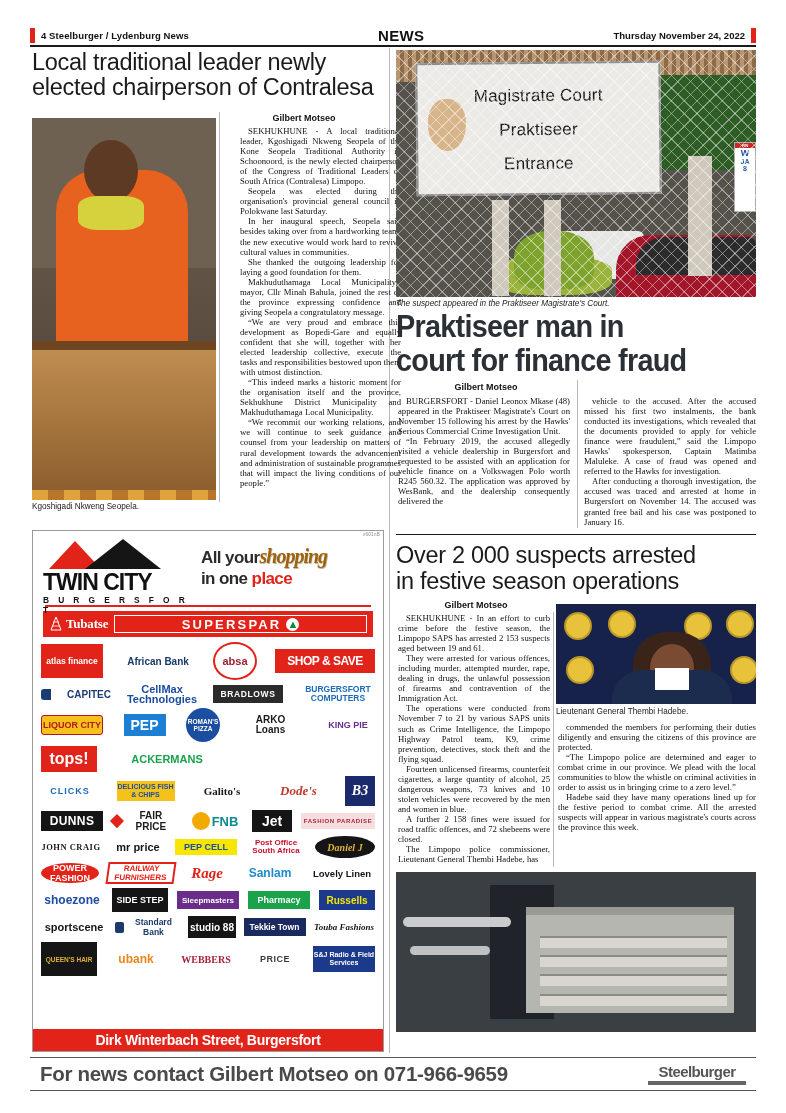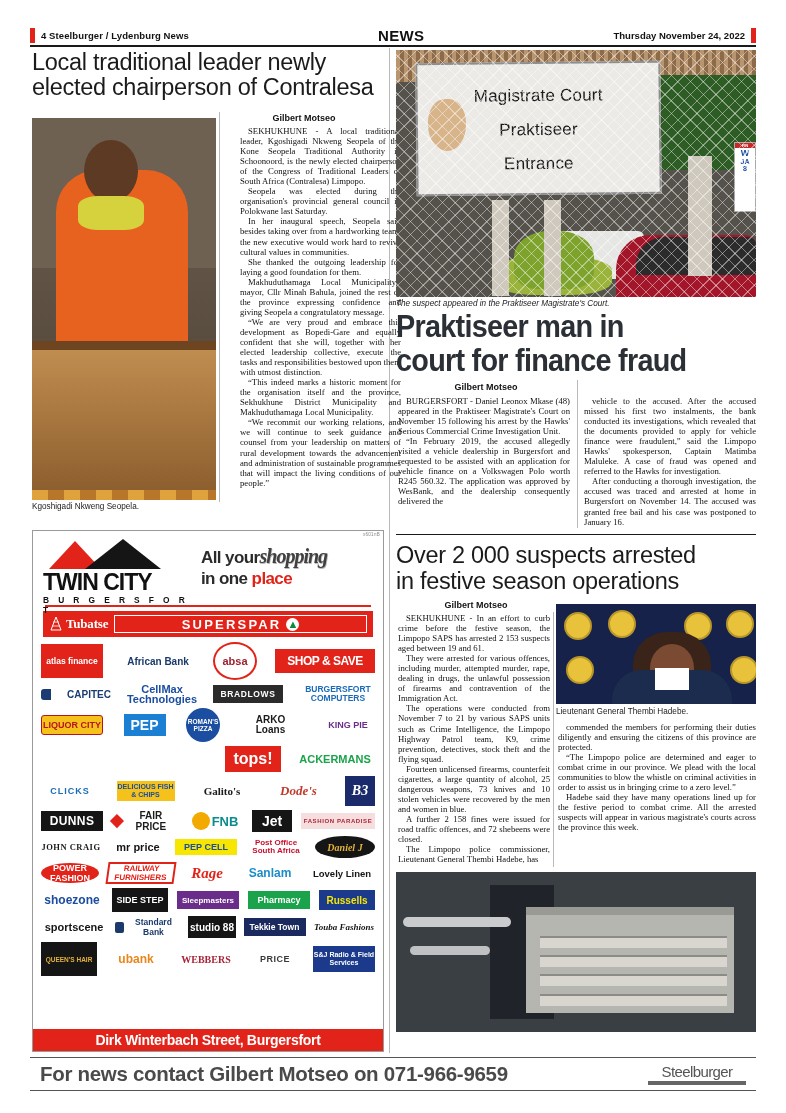--- a/index.html
+++ b/index.html
@@ -109,21 +109,21 @@
     position:absolute; left:42px; top:0px; width:0; height:0;
     border-left:38px solid transparent; border-right:38px solid transparent;
     border-bottom:30px solid #151515;
   }
   .tc-name { font-family:"Liberation Sans", sans-serif; font-weight:700; font-size:23px;
     letter-spacing:-1px; color:#111; line-height:24px; margin-top:1px; }
   .tc-sub { font-family:"Liberation Sans", sans-serif; font-weight:700; font-size:8.4px;
     letter-spacing:3.4px; color:#111; margin-top:1px; }
   .tc-slogan { flex:1; padding-left:8px; padding-top:6px; }
   .sl1 { font-family:"Liberation Sans", sans-serif; font-weight:700; font-size:17px; color:#2b2b2b; letter-spacing:-0.6px; }
-  .sl1 .shop { font-family:"Liberation Serif", serif; font-style:italic; font-weight:700; font-size:20px; color:#404040;
+  .sl1 .shop { font-family:"Liberation Serif", serif; font-style:italic; font-weight:700; font-size:20px; color:#a16207;
       letter-spacing:-1px; text-shadow:0.6px 0.6px 0 #bbb; }
   .sl2 { font-family:"Liberation Sans", sans-serif; font-weight:700; font-size:17px; color:#2b2b2b; letter-spacing:-0.6px; margin-top:1px;}
   .sl2 .red { color:#e2231a; }
   .ad-hr { height:2px; background:#e2231a; margin:2px 12px 4px 12px; }
 
   .spar-bar { margin:0 10px; height:26px; background:#e2231a; display:flex; align-items:center; padding:0 6px; }
   .spar-tub { color:#fff; font-family:"Liberation Serif", serif; font-size:13px; font-weight:700; letter-spacing:-.2px; display:flex; align-items:center; gap:3px;}
   .spar-box { flex:1; margin-left:6px; border:1.6px solid #fff; height:18px; display:flex; align-items:center; justify-content:center; gap:5px;}
   .spar-word { color:#fff; font-family:"Liberation Sans", sans-serif; font-weight:700; font-size:13px; letter-spacing:2.2px;}
   .spar-tree { width:13px; height:13px; border-radius:50%; background:#fff; color:#0a8a3c; font-size:11px; line-height:13px; text-align:center; }
@@ -140,21 +140,21 @@
   .contactbar {
     position:absolute; left:30px; top:1057px; width:726px; height:34px;
     border-top:1.5px solid #555; border-bottom:1.5px solid #555; background:#fff;
     display:flex; align-items:center; padding:0 10px;
   }
   .contactbar .txt {
     flex:1; font-family:"Liberation Sans", sans-serif; font-weight:700;
     font-size:20.5px; color:#4a4a4a; letter-spacing:-0.3px;
   }
   .sb-logo { width:98px; text-align:center; }
-  .sb-logo .nm { font-family:"Liberation Sans", sans-serif; font-weight:400; font-size:15px; color:#555; letter-spacing:-0.6px; }
+  .sb-logo .nm { font-family:"Liberation Sans", sans-serif; font-weight:700; font-size:15px; color:#555; letter-spacing:-0.6px; }
   .sb-logo .bar { height:4px; background:#666; margin-top:1px; }
 
   
   .ph { position:absolute; inset:0; }
   .court-roof { position:absolute; left:0; top:0; width:100%; height:32px;
     background: repeating-linear-gradient(90deg,#b9956f 0 4px,#8d6b48 4px 8px); }
   .court-sign { position:absolute; left:20px; top:12px; width:245px; height:133px;
     background:#eceae6; border:2px solid #8e8e8e; transform:rotate(-0.6deg); }
   .court-sign .line { font-family:"Liberation Sans", sans-serif; color:#1c1c1c; text-align:center; font-size:17px; letter-spacing:.2px; }
   .court-crest { position:absolute; left:10px; top:34px; width:38px; height:52px; background:#d8b48a; border-radius:45% 45% 50% 50%; }
@@ -420,21 +420,21 @@
           <span>ROMAN'S PIZZA</span>
         </div>
         <div class="lg" style="width:60px;font-size:10px;color:#1b1b1b;">
           <span style="line-height:10px;">ARKO Loans</span>
         </div>
         <div class="lg" style="width:54px;font-size:9px;color:#6b2d8a;">
           <span>KING PIE</span>
         </div>
       </div>
 
-      <div class="lrow" style="justify-content:flex-end;gap:14px;">
+      <div class="lrow" style="justify-content:flex-start;gap:30px;">
         <div class="lg" style="width:56px;height:26px;background:#e2231a;color:#fff;font-size:16px;">
           <span>tops!</span>
         </div>
         <div class="lg" style="width:80px;font-size:11px;color:#1aa34a;">
           <span>ACKERMANS</span>
         </div>
       </div>
 
       <div class="lrow">
         <div class="lg" style="width:58px;font-size:9px;color:#1b6bb8;letter-spacing:1px;">

